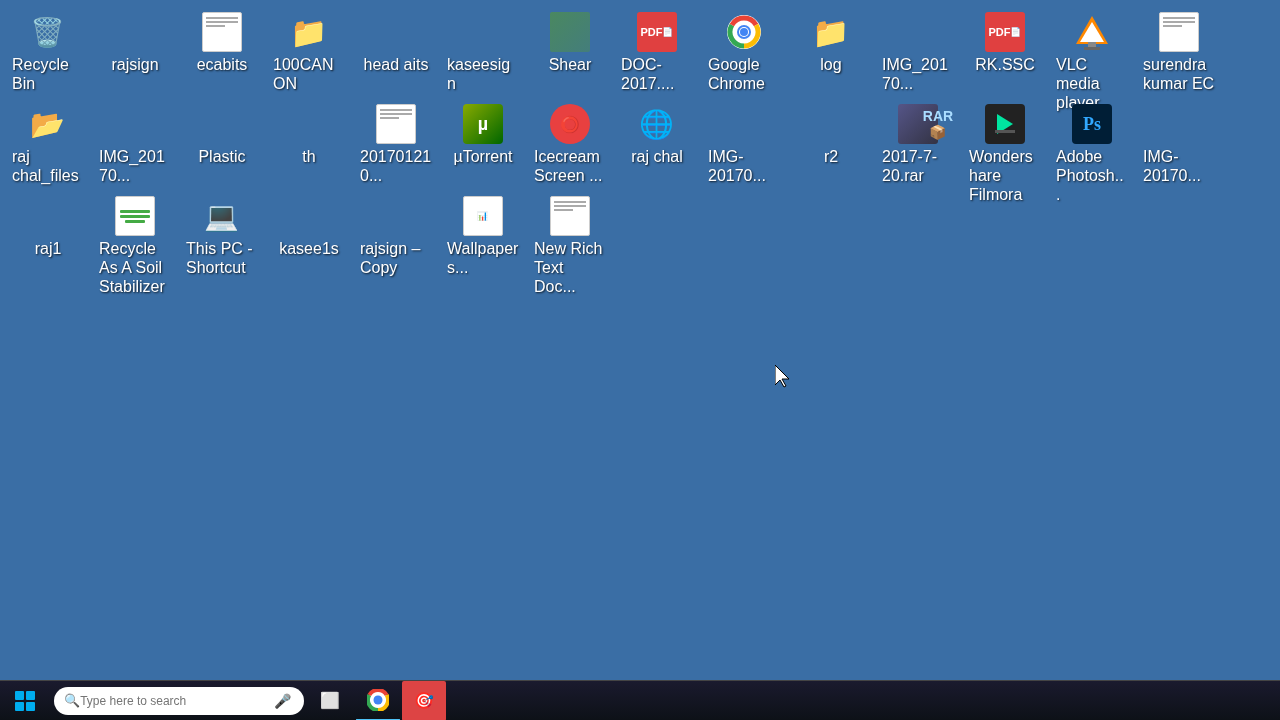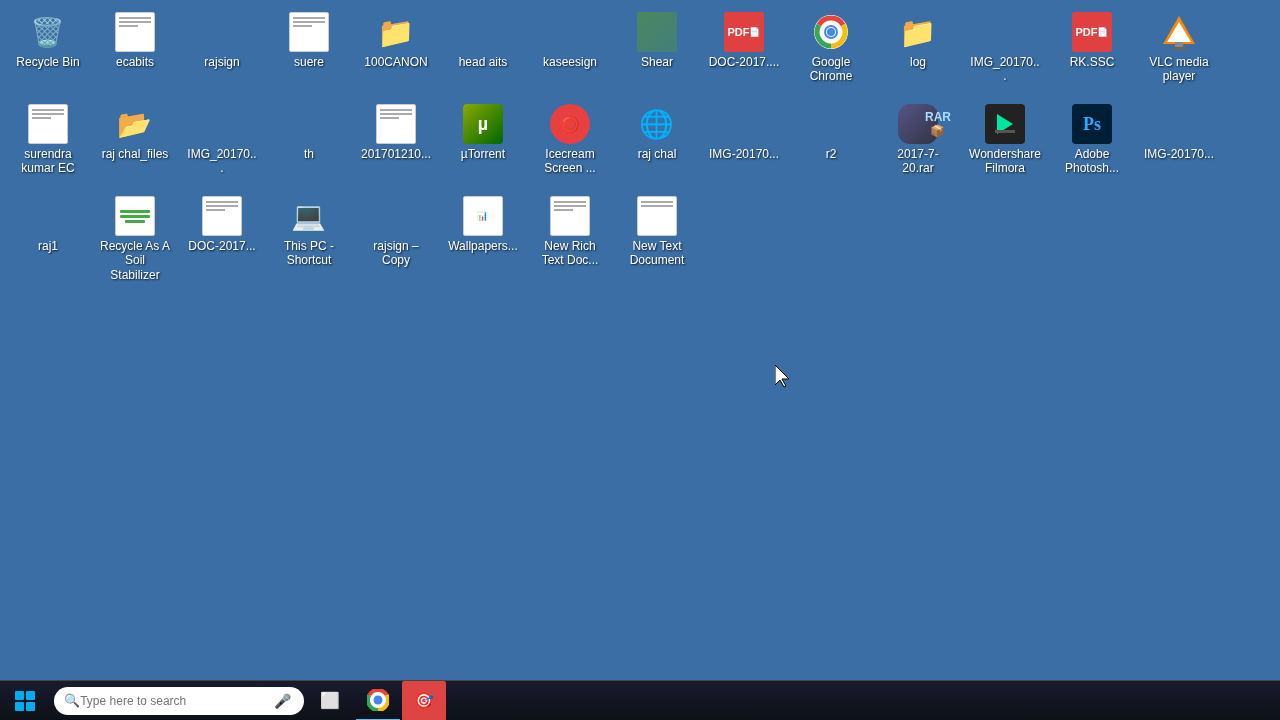--- a/index.html
+++ b/index.html
@@ -38,22 +38,22 @@
       width: 40px;
       height: 40px;
       display: flex;
       align-items: center;
       justify-content: center;
       font-size: 28px;
       margin-bottom: 3px;
     }
     .icon-label {
       color: white;
-      font-size: 12px;
-      text-align: center;
+      font-size: 16px;
+      text-align: left;
       text-shadow: 1px 1px 2px rgba(0,0,0,0.8);
       word-break: break-word;
       line-height: 1.2;
       max-width: 72px;
     }
 
     
     #cursor {
       position: absolute;
       width: 24px;
@@ -248,43 +248,33 @@
 <div id="desktop">
 
 <div class="icon-item">
     <div class="icon-img">
       <div style="width:40px;height:40px;display:flex;align-items:center;justify-content:center;font-size:28px;">🗑️</div>
     </div>
     <span class="icon-label">Recycle Bin</span>
   </div>
     <div class="icon-item">
     <div class="icon-img">
+      <div style="width:40px;height:40px;background:linear-gradient(135deg,#7bc,#7bc99);border-radius:2px;overflow:hidden;display:flex;align-items:center;justify-content:center;font-size:8px;color:white;"></div>
+    </div>
+    <span class="icon-label">rajsign</span>
+  </div>
+    <div class="icon-item">
+    <div class="icon-img">
       <div style="width:40px;height:40px;background:#fff;border:1px solid #ccc;border-radius:2px;display:flex;flex-direction:column;padding:3px;">
       <div style="height:2px;background:#aaa;margin:1px 0;"></div>
       <div style="height:2px;background:#aaa;margin:1px 0;"></div>
       <div style="height:2px;background:#aaa;margin:1px 0;width:60%;"></div>
     </div>
     </div>
     <span class="icon-label">ecabits</span>
-  </div>
-    <div class="icon-item">
-    <div class="icon-img">
-      <div style="width:40px;height:40px;background:linear-gradient(135deg,#7bc,#7bc99);border-radius:2px;overflow:hidden;display:flex;align-items:center;justify-content:center;font-size:8px;color:white;"></div>
-    </div>
-    <span class="icon-label">rajsign</span>
-  </div>
-    <div class="icon-item">
-    <div class="icon-img">
-      <div style="width:40px;height:40px;background:#fff;border:1px solid #ccc;border-radius:2px;display:flex;flex-direction:column;padding:3px;">
-      <div style="height:2px;background:#aaa;margin:1px 0;"></div>
-      <div style="height:2px;background:#aaa;margin:1px 0;"></div>
-      <div style="height:2px;background:#aaa;margin:1px 0;width:60%;"></div>
-    </div>
-    </div>
-    <span class="icon-label">suere</span>
   </div>
     <div class="icon-item">
     <div class="icon-img">
       <div style="width:40px;height:40px;display:flex;align-items:center;justify-content:center;font-size:30px;color:#f0c040;">📁</div>
     </div>
     <span class="icon-label">100CANON</span>
   </div>
     <div class="icon-item">
     <div class="icon-img">
       <div style="width:40px;height:40px;background:linear-gradient(135deg,#7bc,#7bc99);border-radius:2px;overflow:hidden;display:flex;align-items:center;justify-content:center;font-size:8px;color:white;"></div>
@@ -374,20 +364,26 @@
     <span class="icon-label">raj chal_files</span>
   </div>
     <div class="icon-item">
     <div class="icon-img">
       <div style="width:40px;height:40px;background:linear-gradient(135deg,#c87,#c8799);border-radius:2px;overflow:hidden;display:flex;align-items:center;justify-content:center;font-size:8px;color:white;"></div>
     </div>
     <span class="icon-label">IMG_20170...</span>
   </div>
     <div class="icon-item">
     <div class="icon-img">
+      <div style="width:40px;height:40px;background:linear-gradient(135deg,#779,#77999);border-radius:2px;overflow:hidden;display:flex;align-items:center;justify-content:center;font-size:8px;color:white;"></div>
+    </div>
+    <span class="icon-label">Plastic</span>
+  </div>
+    <div class="icon-item">
+    <div class="icon-img">
       <div style="width:40px;height:40px;background:linear-gradient(135deg,#4a6,#4a699);border-radius:2px;overflow:hidden;display:flex;align-items:center;justify-content:center;font-size:8px;color:white;"></div>
     </div>
     <span class="icon-label">th</span>
   </div>
     <div class="icon-item">
     <div class="icon-img">
       <div style="width:40px;height:40px;background:#fff;border:1px solid #ccc;border-radius:2px;display:flex;flex-direction:column;padding:3px;">
       <div style="height:2px;background:#aaa;margin:1px 0;"></div>
       <div style="height:2px;background:#aaa;margin:1px 0;"></div>
       <div style="height:2px;background:#aaa;margin:1px 0;width:60%;"></div>
@@ -420,21 +416,21 @@
     <span class="icon-label">IMG-20170...</span>
   </div>
     <div class="icon-item">
     <div class="icon-img">
       <div style="width:40px;height:40px;background:linear-gradient(135deg,#67a,#67a99);border-radius:2px;overflow:hidden;display:flex;align-items:center;justify-content:center;font-size:8px;color:white;"></div>
     </div>
     <span class="icon-label">r2</span>
   </div>
     <div class="icon-item">
     <div class="icon-img">
-      <div style="width:40px;height:40px;display:flex;align-items:center;justify-content:center;background:linear-gradient(135deg,#558,#334);border-radius:12px;color:#adf;font-size:12px;font-weight:bold;text-align:center;padding-left:40px;">RAR<br>📦</div>
+      <div style="width:40px;height:40px;display:flex;align-items:center;justify-content:center;background:linear-gradient(135deg,#558,#334);border-radius:3px;color:#adf;font-size:14px;font-weight:bold;text-align:center;padding-left:40px;">RAR<br>📦</div>
     </div>
     <span class="icon-label">2017-7-20.rar</span>
   </div>
     <div class="icon-item">
     <div class="icon-img">
       <div style="width:40px;height:40px;display:flex;align-items:center;justify-content:center;background:#222;border-radius:4px;">
       <svg width="28" height="28" viewBox="0 0 28 28">
         <polygon points="6,4 22,14 6,24" fill="#00e5a0"></polygon>
         <rect x="4" y="20" width="20" height="3" fill="#555"></rect>
       </svg>
@@ -465,64 +461,51 @@
       <div style="width:40px;height:40px;background:#fff;border:1px solid #ccc;border-radius:2px;overflow:hidden;display:flex;flex-direction:column;align-items:center;justify-content:center;">
       <div style="width:30px;height:3px;background:#4a4;margin:1px 0;border-radius:1px;"></div>
       <div style="width:30px;height:3px;background:#4a4;margin:1px 0;border-radius:1px;"></div>
       <div style="width:20px;height:3px;background:#4a4;margin:1px 0;border-radius:1px;"></div>
     </div>
     </div>
     <span class="icon-label">Recycle As A Soil Stabilizer</span>
   </div>
     <div class="icon-item">
     <div class="icon-img">
+      <div style="width:40px;height:40px;display:flex;align-items:center;justify-content:center;font-size:28px;color:#7ad;">💻</div>
+    </div>
+    <span class="icon-label">This PC - Shortcut</span>
+  </div>
+    <div class="icon-item">
+    <div class="icon-img">
+      <div style="width:40px;height:40px;background:linear-gradient(135deg,#8a7,#8a799);border-radius:2px;overflow:hidden;display:flex;align-items:center;justify-content:center;font-size:8px;color:white;"></div>
+    </div>
+    <span class="icon-label">kasee1s</span>
+  </div>
+    <div class="icon-item">
+    <div class="icon-img">
+      <div style="width:40px;height:40px;background:linear-gradient(135deg,#4a6,#4a699);border-radius:2px;overflow:hidden;display:flex;align-items:center;justify-content:center;font-size:8px;color:white;"></div>
+    </div>
+    <span class="icon-label">rajsign – Copy</span>
+  </div>
+    <div class="icon-item">
+    <div class="icon-img">
+      <div style="width:40px;height:40px;background:#fff;border:1px solid #ccc;border-radius:2px;display:flex;align-items:center;justify-content:center;font-size:9px;color:#d74;">📊</div>
+    </div>
+    <span class="icon-label">Wallpapers...</span>
+  </div>
+    <div class="icon-item">
+    <div class="icon-img">
       <div style="width:40px;height:40px;background:#fff;border:1px solid #ccc;border-radius:2px;display:flex;flex-direction:column;padding:3px;">
       <div style="height:2px;background:#aaa;margin:1px 0;"></div>
       <div style="height:2px;background:#aaa;margin:1px 0;"></div>
       <div style="height:2px;background:#aaa;margin:1px 0;width:60%;"></div>
     </div>
     </div>
-    <span class="icon-label">DOC-2017...</span>
-  </div>
-    <div class="icon-item">
-    <div class="icon-img">
-      <div style="width:40px;height:40px;display:flex;align-items:center;justify-content:center;font-size:28px;color:#7ad;">💻</div>
-    </div>
-    <span class="icon-label">This PC - Shortcut</span>
-  </div>
-    <div class="icon-item">
-    <div class="icon-img">
-      <div style="width:40px;height:40px;background:linear-gradient(135deg,#4a6,#4a699);border-radius:2px;overflow:hidden;display:flex;align-items:center;justify-content:center;font-size:8px;color:white;"></div>
-    </div>
-    <span class="icon-label">rajsign – Copy</span>
-  </div>
-    <div class="icon-item">
-    <div class="icon-img">
-      <div style="width:40px;height:40px;background:#fff;border:1px solid #ccc;border-radius:2px;display:flex;align-items:center;justify-content:center;font-size:9px;color:#d74;">📊</div>
-    </div>
-    <span class="icon-label">Wallpapers...</span>
-  </div>
-    <div class="icon-item">
-    <div class="icon-img">
-      <div style="width:40px;height:40px;background:#fff;border:1px solid #ccc;border-radius:2px;display:flex;flex-direction:column;padding:3px;">
-      <div style="height:2px;background:#aaa;margin:1px 0;"></div>
-      <div style="height:2px;background:#aaa;margin:1px 0;"></div>
-      <div style="height:2px;background:#aaa;margin:1px 0;width:60%;"></div>
-    </div>
-    </div>
     <span class="icon-label">New Rich Text Doc...</span>
-  </div>
-    <div class="icon-item">
-    <div class="icon-img">
-      <div style="width:40px;height:40px;background:#fff;border:1px solid #ccc;border-radius:2px;display:flex;flex-direction:column;padding:3px;">
-      <div style="height:2px;background:#aaa;margin:1px 0;"></div>
-      <div style="height:2px;background:#aaa;margin:1px 0;"></div>
-    </div>
-    </div>
-    <span class="icon-label">New Text Document</span>
   </div>
   </div>
 
 <div id="cursor" style="left: 775px; top: 365px;">
   <svg width="20" height="24" viewBox="0 0 20 24">
     <polygon points="0,0 0,20 5,15 9,22 11,21 7,14 14,14" fill="white" stroke="black" stroke-width="1"></polygon>
   </svg>
 </div>
 
 <div id="taskbar">

